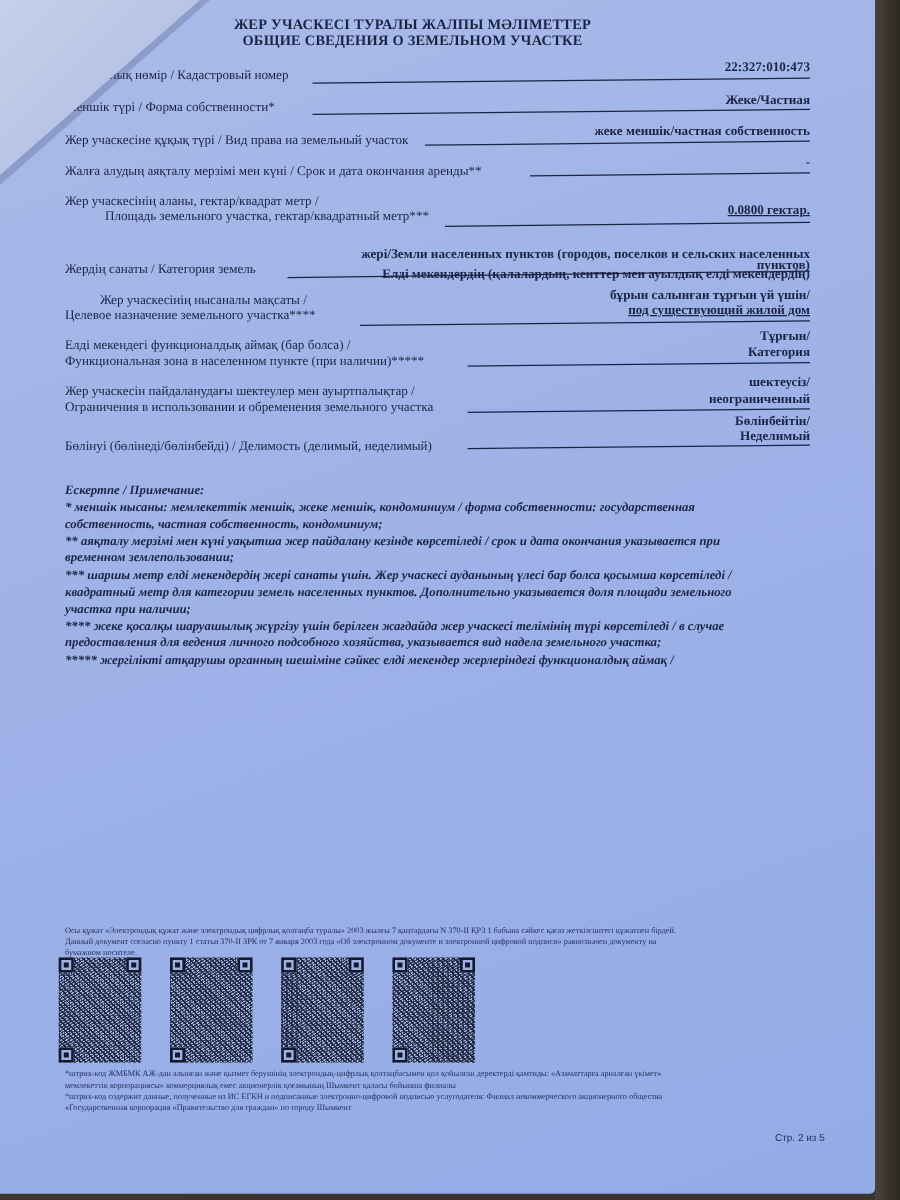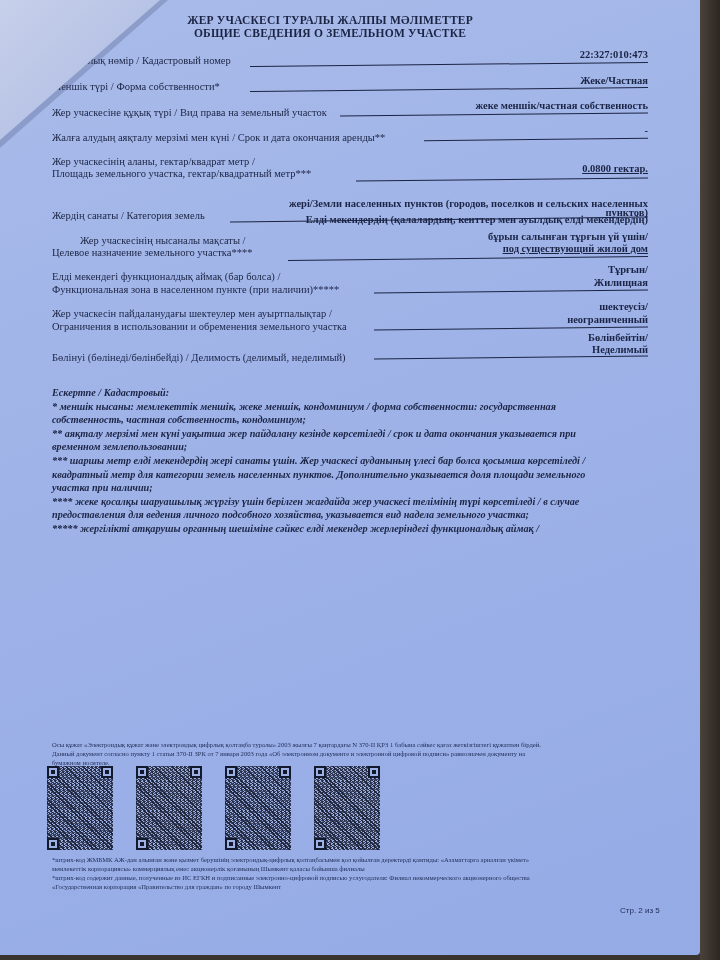--- a/index.html
+++ b/index.html
@@ -81,21 +81,21 @@
   </div>
 
   <div class="row" style="top:127px;height:22px;">
     <div class="lbl" style="top:4px;">Жалға алудың аяқталу мерзімі мен күні / Срок и дата окончания аренды**</div>
     <div class="val" style="top:-3px;">-</div>
     <div class="line" style="left:372px;right:0;top:12px;transform:rotate(-0.6deg);"></div>
   </div>
 
   <div class="row" style="top:153px;height:30px;">
     <div class="lbl" style="top:2px;">Жер учаскесінің аланы, гектар/квадрат метр /</div>
-    <div class="lbl" style="top:14px;">Площадь земельного участка, гектар/квадратный метр***</div>
+    <div class="lbl" style="top:14px;margin-left:32px;">Площадь земельного участка, гектар/квадратный метр***</div>
     <div class="val" style="top:9px;text-decoration:underline;">0.0800 гектар.</div>
     <div class="line" style="left:304px;right:0;top:26px;transform:rotate(-0.6deg);"></div>
   </div>
 
   <div class="row" style="top:185px;height:40px;">
     <div class="lbl" style="top:24px;">Жердің санаты / Категория земель</div>
     <div class="val" style="top:0px;margin-top:28px;">Елді мекендердің (қалалардың, кенттер мен ауылдық елді мекендердің)</div>
     <div class="val" style="top:12px;">жері/Земли населенных пунктов (городов, поселков и сельских населенных</div>
     <div class="val" style="top:21px;">пунктов)</div>
     <div class="line" style="left:178px;right:0;top:34px;transform:rotate(-0.7deg);"></div>
@@ -106,41 +106,41 @@
     <div class="lbl" style="top:18px;">Целевое назначение земельного участка****</div>
     <div class="val" style="top:2px;">бұрын салынған тұрғын үй үшін/</div>
     <div class="val" style="top:14px;text-decoration:underline;">под существующий жилой дом</div>
     <div class="line" style="left:236px;right:0;top:30px;transform:rotate(-0.6deg);"></div>
   </div>
 
   <div class="row" style="top:263px;height:34px;">
     <div class="lbl" style="top:7px;">Елді мекендегі функционалдық аймақ (бар болса) /</div>
     <div class="lbl" style="top:20px;">Функциональная зона в населенном пункте (при наличии)*****</div>
     <div class="val" style="top:0px;">Тұрғын/</div>
-    <div class="val" style="top:13px;">Жилищная</div>
+    <div class="val" style="top:13px;">Категория</div>
     <div class="line" style="left:322px;right:0;top:28px;transform:rotate(-0.6deg);"></div>
   </div>
 
   <div class="row" style="top:298px;height:34px;">
     <div class="lbl" style="top:9px;">Жер учаскесін пайдаланудағы шектеулер мен ауыртпалықтар /</div>
     <div class="lbl" style="top:22px;">Ограничения в использовании и обременения земельного участка</div>
     <div class="val" style="top:2px;">шектеусіз/</div>
     <div class="val" style="top:15px;">неограниченный</div>
     <div class="line" style="left:322px;right:0;top:30px;transform:rotate(-0.6deg);"></div>
   </div>
 
   <div class="row" style="top:331px;height:34px;">
     <div class="lbl" style="top:20px;">Бөлінуі (бөлінеді/бөлінбейді) / Делимость (делимый, неделимый)</div>
     <div class="val" style="top:0px;">Бөлінбейтін/</div>
     <div class="val" style="top:12px;">Неделимый</div>
     <div class="line" style="left:322px;right:0;top:26px;transform:rotate(-0.6deg);"></div>
   </div>
 
   <div class="notes">
-    <p>Ескертпе / Кадастровый:</p>
+    <p>Ескертпе / Примечание:</p>
     <p>* меншік нысаны: мемлекеттік меншік, жеке меншік, кондоминиум / форма собственности: государственная</p>
     <p>собственность, частная собственность, кондоминиум;</p>
     <p>** аяқталу мерзімі мен күні уақытша жер пайдалану кезінде көрсетіледі / срок и дата окончания указывается при</p>
     <p>временном землепользовании;</p>
     <p>*** шаршы метр елді мекендердің жері санаты үшін. Жер учаскесі ауданының үлесі бар болса қосымша көрсетіледі /</p>
     <p>квадратный метр для категории земель населенных пунктов. Дополнительно указывается доля площади земельного</p>
     <p>участка при наличии;</p>
     <p>**** жеке қосалқы шаруашылық жүргізу үшін берілген жағдайда жер учаскесі телімінің түрі көрсетіледі / в случае</p>
     <p>предоставления для ведения личного подсобного хозяйства, указывается вид надела земельного участка;</p>
     <p>***** жергілікті атқарушы органның шешіміне сәйкес елді мекендер жерлеріндегі функционалдық аймақ /</p>

